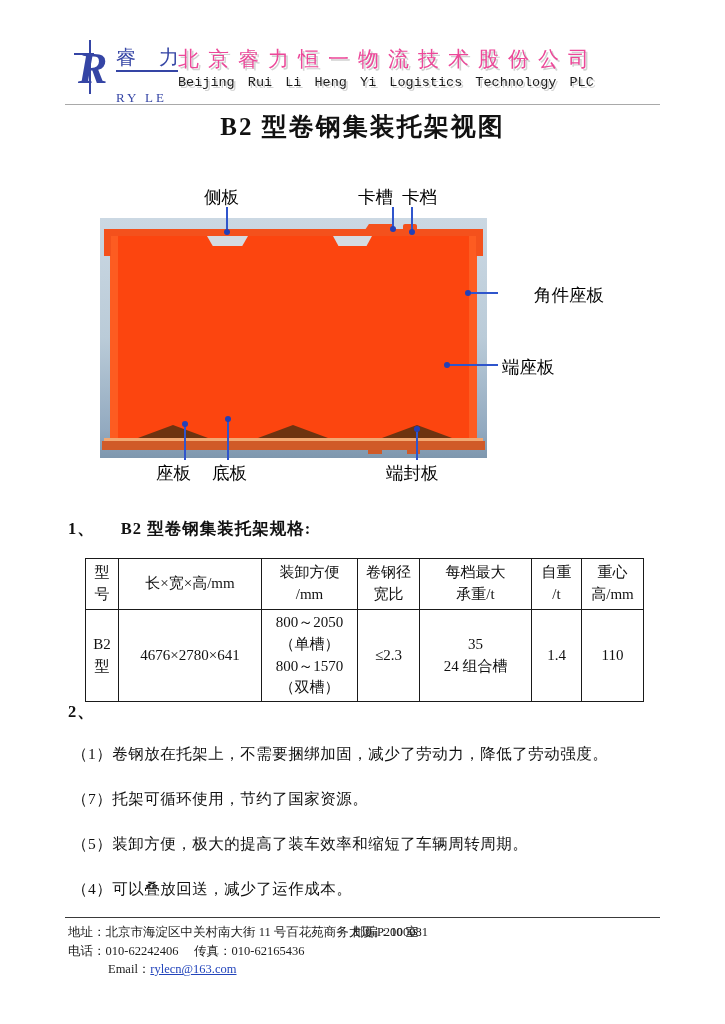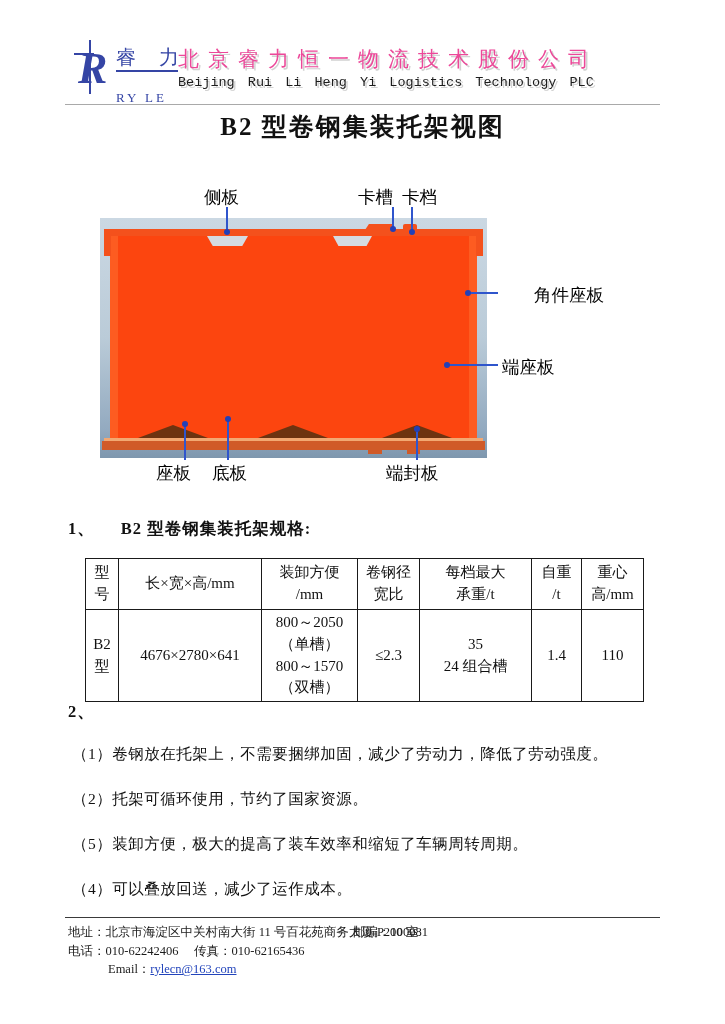--- a/index.html
+++ b/index.html
@@ -199,21 +199,21 @@
     <td>110</td>
   </tr>
 </tbody>
   </table>
 
 <div class="sec-head s2">
   <span>2、</span>
 </div>
 
 <div class="point p1">（1）卷钢放在托架上，不需要捆绑加固，减少了劳动力，降低了劳动强度。</div>
-<div class="point p2">（2）托架可循环使用，节约了国家资源。</div>
+<div class="point p2">（7）托架可循环使用，节约了国家资源。</div>
 <div class="point p3">（5）装卸方便，极大的提高了装车效率和缩短了车辆周转周期。</div>
 <div class="point p4">（4）可以叠放回送，减少了运作成本。</div>
 
 <div class="abs footer-rule"></div>
 <div class="fline f1">地址：北京市海淀区中关村南大街 11 号百花苑商务大厦 P200 室</div>
 <div class="fline fpost">邮编：100081</div>
 <div class="fline f2">电话：010-62242406　 传真：010-62165436</div>
 <div class="fline f3">
   <span>Email：</span><a class="email-link">rylecn@163.com</a>
 </div>

